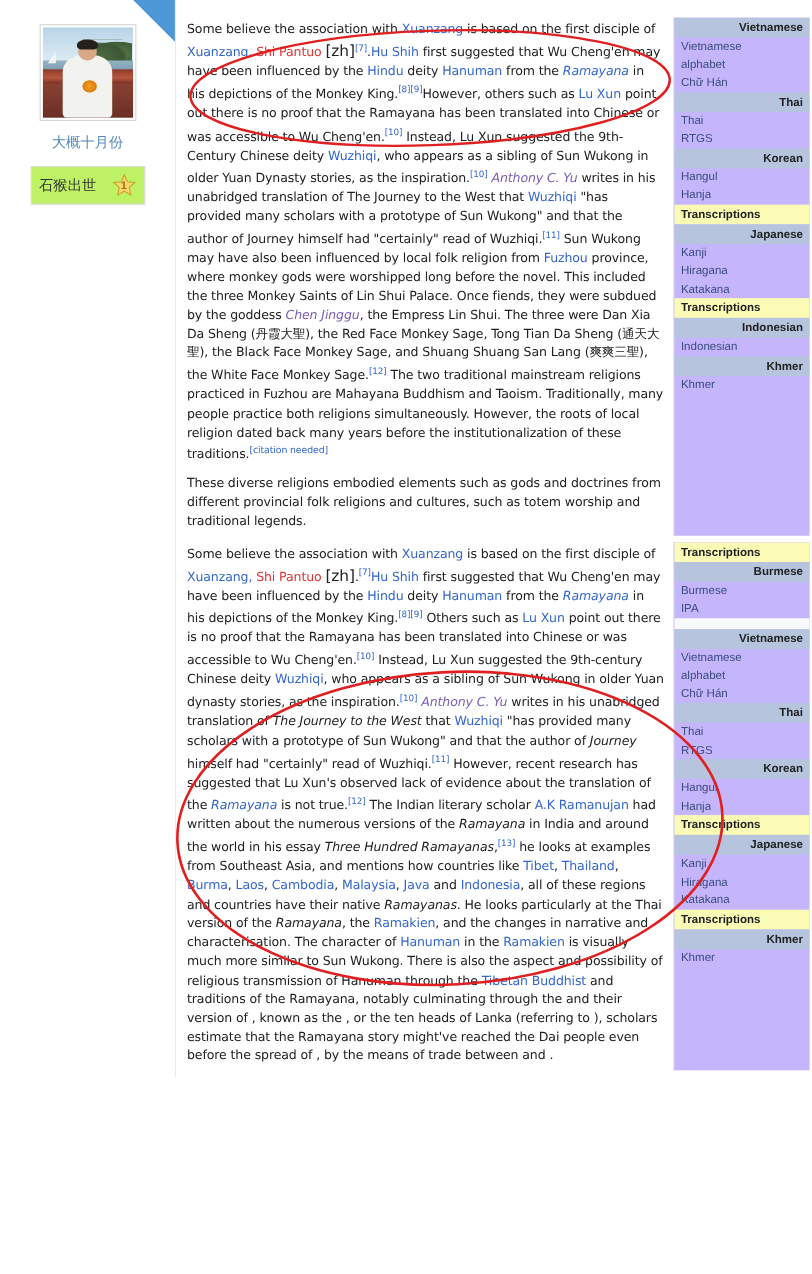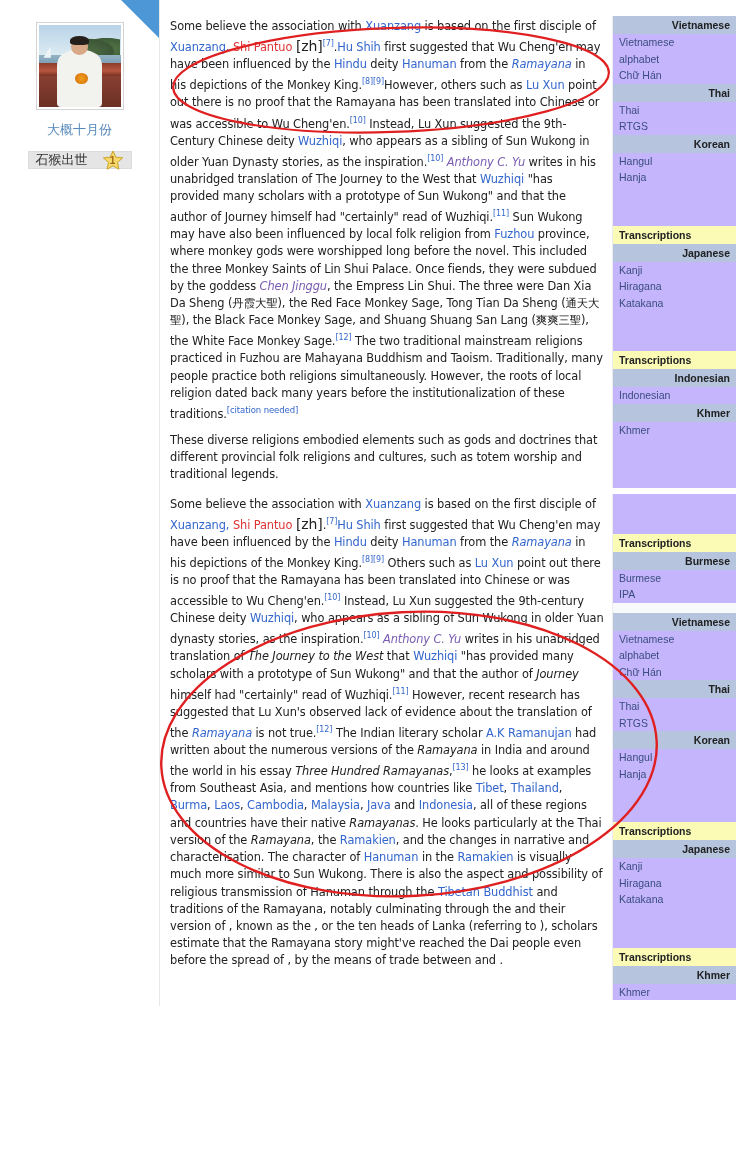--- a/index.html
+++ b/index.html
@@ -59,22 +59,22 @@
             border-radius: 50%; }
   .av-sail { position:absolute; left:6%; top:26%; width:9%; height:14%;
             background: #eef3f6; clip-path: polygon(100% 0, 100% 100%, 0 100%); }
 
   .author-name {
     margin-top: 12px; text-align: center;
     color: #5588bb; font-size: 13px; line-height: 16px;
   }
   .badge-box {
     margin: 13px auto 0 auto;
-    width: 104px; height: 18px;
-    border: 1px solid #dcdcdc; background: #e5e5e5;
+    width: 104px; height: 35px;
+    border: 1px solid #dcdcdc; background: #bef264;
     display: flex; align-items: center; justify-content: space-between;
     padding: 0 7px;
   }
   .badge-label { font-size: 13px; color: #333; line-height: 14px; }
   .badge-star {
     position: relative; width: 22px; height: 21px;
     display: flex; align-items: center; justify-content: center;
   }
   .badge-star svg { position: absolute; left: 0; top: 0; }
   .badge-star .num {
@@ -138,21 +138,21 @@
     background: #b6c5dd; color: #202122;
     font-weight: bold; text-align: right;
     padding: 1px 6px 1px 6px;
     font-size: 10.5px; line-height: 16px;
     white-space: nowrap; overflow: hidden;
   }
   .side-trans {
     background: #fbfbb6; color: #202122;
     font-weight: bold; text-align: left;
     padding: 1px 6px 1px 6px;
-    font-size: 10.5px; line-height: 16px; margin-top: 40px;
+    font-size: 10.5px; line-height: 16px;
   }
   .side-item {
     color: #3b4d7d; padding: 0 6px; font-size: 10.5px; line-height: 16.5px;
     white-space: nowrap; overflow: hidden;
   }
   .side-gap { height: 10px; background: #f8f9fa; }
 
   
   .annot { position: absolute; pointer-events: none; }
   .annot svg { display: block; overflow: visible; }
@@ -194,21 +194,21 @@
   </div>
 
   <div class="content-col">
 
 
 
 
     <div class="wiki-shot">
       <div class="wiki-body">
         <p class="wiki-p">Some believe the association with <span class="lnk">Xuanzang</span> is based on the first disciple of <span class="lnk">Xuanzang,</span> <span class="lnk-red">Shi Pantuo</span> <span class="sml">[zh]</span><span class="sup">[7]</span>.<span class="lnk">Hu Shih</span> first suggested that Wu Cheng'en may have been influenced by the <span class="lnk">Hindu</span> deity <span class="lnk">Hanuman</span> from the <span class="lnk it">Ramayana</span> in his depictions of the Monkey King.<span class="sup">[8][9]</span>However, others such as <span class="lnk">Lu Xun</span> point out there is no proof that the Ramayana has been translated into Chinese or was accessible to Wu Cheng'en.<span class="sup">[10]</span> Instead, Lu Xun suggested the 9th-Century Chinese deity <span class="lnk">Wuzhiqi</span>, who appears as a sibling of Sun Wukong in older Yuan Dynasty stories, as the inspiration.<span class="sup">[10]</span> <span class="lnk-visited">Anthony C. Yu</span> writes in his unabridged translation of The Journey to the West that <span class="lnk">Wuzhiqi</span> "has provided many scholars with a prototype of Sun Wukong" and that the author of Journey himself had "certainly" read of Wuzhiqi.<span class="sup">[11]</span> Sun Wukong may have also been influenced by local folk religion from <span class="lnk">Fuzhou</span> province, where monkey gods were worshipped long before the novel. This included the three Monkey Saints of Lin Shui Palace. Once fiends, they were subdued by the goddess <span class="lnk-visited">Chen Jinggu</span>, the Empress Lin Shui. The three were Dan Xia Da Sheng (丹霞大聖), the Red Face Monkey Sage, Tong Tian Da Sheng (通天大聖), the Black Face Monkey Sage, and Shuang Shuang San Lang (爽爽三聖), the White Face Monkey Sage.<span class="sup">[12]</span> The two traditional mainstream religions practiced in Fuzhou are Mahayana Buddhism and Taoism. Traditionally, many people practice both religions simultaneously. However, the roots of local religion dated back many years before the institutionalization of these traditions.<span class="cit">[citation needed]</span></p>
-        <p class="wiki-p">These diverse religions embodied elements such as gods and doctrines that different provincial folk religions and cultures, such as totem worship and traditional legends.</p>
+        <p class="wiki-p">These diverse religions embodied elements such as gods and doctrines from different provincial folk religions and cultures, such as totem worship and traditional legends.</p>
       </div>
       <div class="wiki-side">
         <div class="side-head">Vietnamese</div>
         <div class="side-item">Vietnamese</div>
         <div class="side-item">alphabet</div>
         <div class="side-item">Chữ Hán</div>
         <div class="side-head">Thai</div>
         <div class="side-item">Thai</div>
         <div class="side-item">RTGS</div>
         <div class="side-head">Korean</div>

